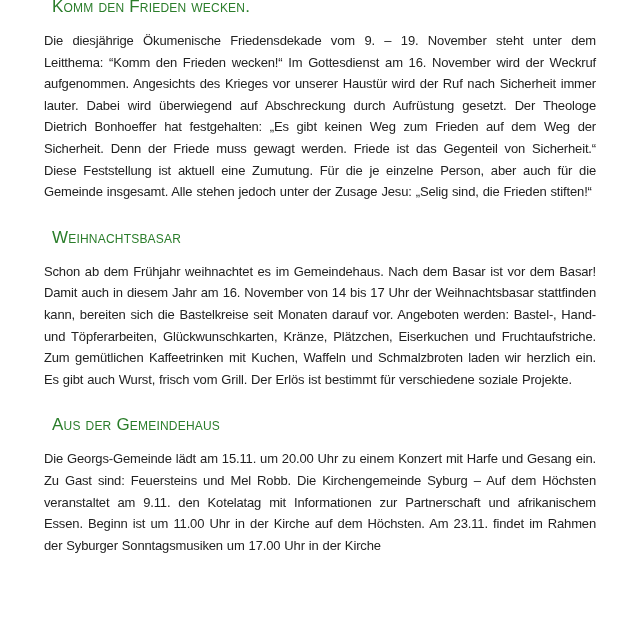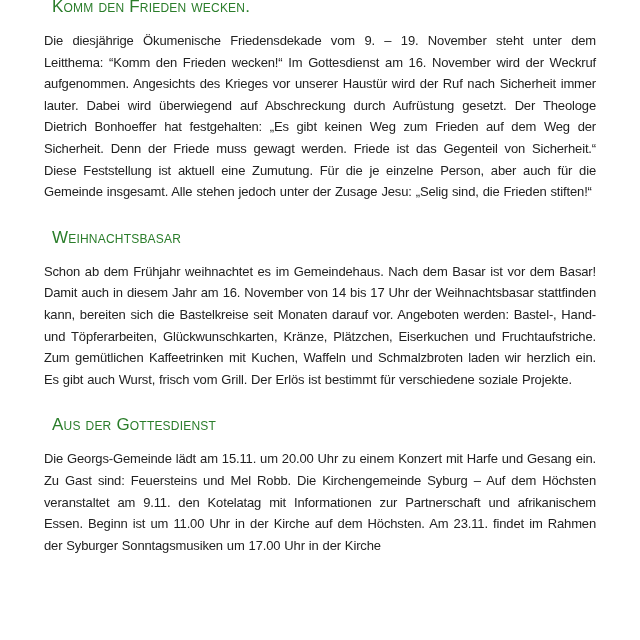--- a/index.html
+++ b/index.html
@@ -52,16 +52,16 @@
     <h2 class="heading">Komm den Frieden wecken.</h2>
     <p class="para">Die diesjährige Ökumenische Friedensdekade vom 9. – 19. November steht unter dem Leitthema: “Komm den Frieden wecken!“ Im Gottesdienst am 16. November wird der Weckruf aufgenommen. Angesichts des Krieges vor unserer Haustür wird der Ruf nach Sicherheit immer lauter. Dabei wird überwiegend auf Abschreckung durch Aufrüstung gesetzt. Der Theologe Dietrich Bonhoeffer hat festgehalten: „Es gibt keinen Weg zum Frieden auf dem Weg der Sicherheit. Denn der Friede muss gewagt werden. Friede ist das Gegenteil von Sicherheit.“ Diese Feststellung ist aktuell eine Zumu­tung. Für die je einzelne Person, aber auch für die Gemeinde insgesamt. Alle stehen jedoch unter der Zusage Jesu: „Selig sind, die Frieden stiften!“</p>
   </div>
   <div class="sec-gap"></div>
   <div class="section">
     <h2 class="heading">Weihnachtsbasar</h2>
     <p class="para">Schon ab dem Frühjahr weihnachtet es im Gemeindehaus. Nach dem Ba­sar ist vor dem Basar! Damit auch in diesem Jahr am 16. November von 14 bis 17 Uhr der Weihnachtsbasar stattfinden kann, bereiten sich die Bas­telkreise seit Monaten darauf vor. Angeboten werden: Bastel-, Hand- und Töpferarbeiten, Glückwunschkarten, Kränze, Plätzchen, Eiserkuchen und Fruchtaufstriche. Zum gemütlichen Kaffeetrinken mit Kuchen, Waffeln und Schmalzbroten laden wir herzlich ein. Es gibt auch Wurst, frisch vom Grill. Der Erlös ist bestimmt für verschiedene soziale Projekte.</p>
   </div>
   <div class="sec-gap"></div>
   <div class="section">
-    <h2 class="heading">Aus der Gottesdienst</h2>
+    <h2 class="heading">Aus der Gemeindehaus</h2>
     <p class="para">Die Georgs-Gemeinde lädt am 15.11. um 20.00 Uhr zu einem Konzert mit Harfe und Gesang ein. Zu Gast sind: Feuersteins und Mel Robb. Die Kirchengemeinde Syburg – Auf dem Höchsten veranstaltet am 9.11. den Kotelatag mit Informationen zur Partnerschaft und afrikanischem Essen. Beginn ist um 11.00 Uhr in der Kirche auf dem Höchsten. Am 23.11. fin­det im Rahmen der Syburger Sonntagsmusiken um 17.00 Uhr in der Kirche</p>
   </div>
 </div>
 
 </body></html>

